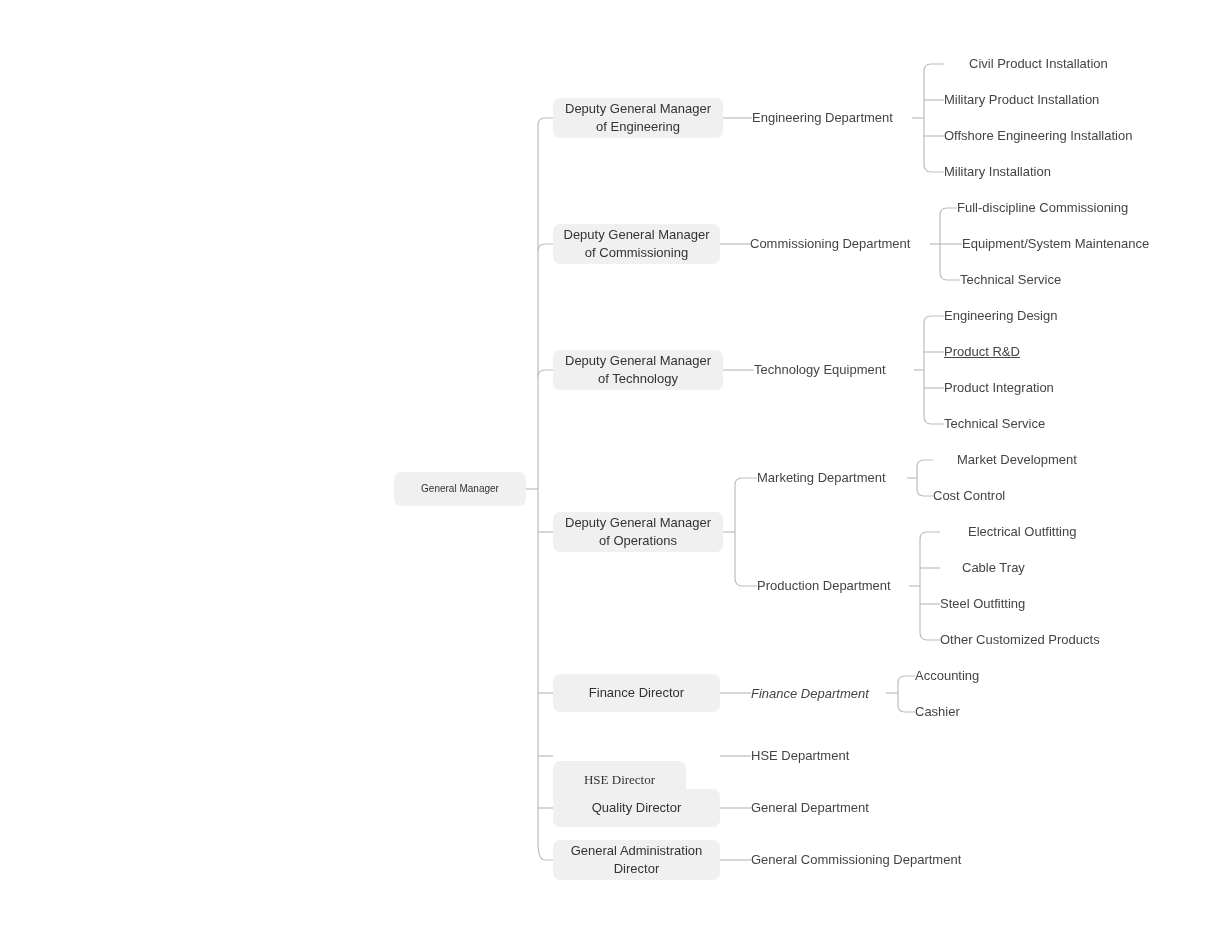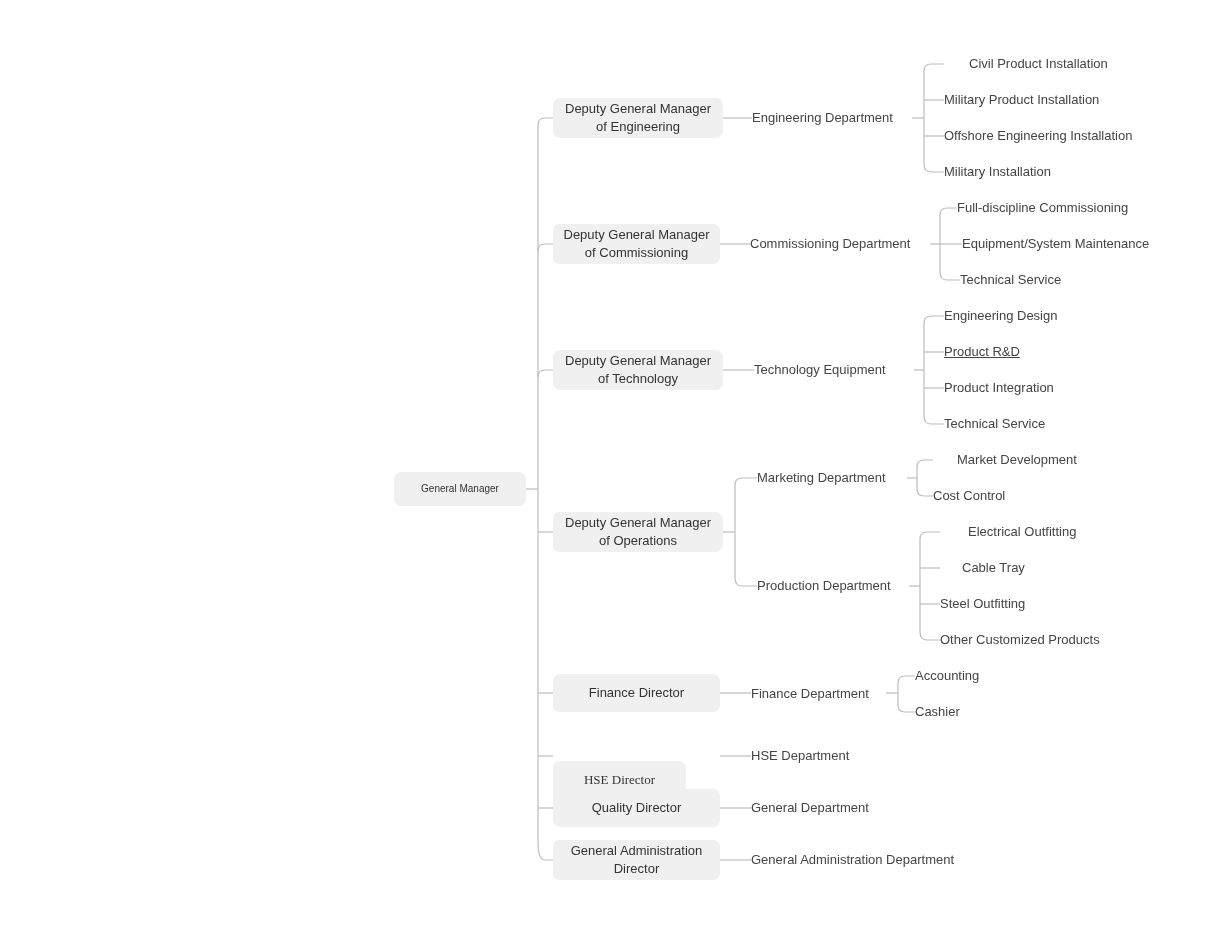--- a/index.html
+++ b/index.html
@@ -154,27 +154,27 @@
   <div class="node plain lvl2" style="left:757px;top:468px;width:155px;height:20px;">Marketing Department</div>
   <div class="node plain lvl3" style="left:933px;top:450px;width:160px;height:20px;margin-left:24px;">Market Development</div>
   <div class="node plain lvl3" style="left:933px;top:486px;width:110px;height:20px;">Cost Control</div>
   <div class="node plain lvl2" style="left:757px;top:576px;width:158px;height:20px;">Production Department</div>
   <div class="node plain lvl3" style="left:940px;top:522px;width:155px;height:20px;margin-left:28px;">Electrical Outfitting</div>
   <div class="node plain lvl3" style="left:940px;top:558px;width:100px;height:20px;margin-left:22px;">Cable Tray</div>
   <div class="node plain lvl3" style="left:940px;top:594px;width:130px;height:20px;">Steel Outfitting</div>
   <div class="node plain lvl3" style="left:940px;top:630px;width:195px;height:20px;">Other Customized Products</div>
 
   <div class="node boxed lvl1" style="left:553px;top:674px;width:167px;height:38px;">Finance Director</div>
-  <div class="node plain lvl2" style="left:751px;top:684px;width:145px;height:20px;">Finance Department</div>
+  <div class="node plain lvl2" style="left:751px;top:684px;width:145px;height:20px;font-style:italic;">Finance Department</div>
   <div class="node plain lvl3" style="left:915px;top:666px;width:110px;height:20px;">Accounting</div>
   <div class="node plain lvl3" style="left:915px;top:702px;width:90px;height:20px;">Cashier</div>
 
   <div class="node boxed lvl1" style="left:553px;top:761px;width:133px;height:38px;font-family:Liberation Serif, serif;">HSE Director</div>
   <div class="node plain lvl2" style="left:751px;top:746px;width:135px;height:20px;">HSE Department</div>
 
   <div class="node boxed lvl1" style="left:553px;top:789px;width:167px;height:38px;">Quality Director</div>
   <div class="node plain lvl2" style="left:751px;top:798px;width:145px;height:20px;">General Department</div>
 
   <div class="node boxed lvl1" style="left:553px;top:840px;width:167px;height:40px;">General Administration
 Director</div>
-  <div class="node plain lvl2" style="left:751px;top:850px;width:245px;height:20px;">General Administration Department</div>
+  <div class="node plain lvl2" style="left:751px;top:850px;width:245px;height:20px;">General Commissioning Department</div>
 
 </div>
 
 </body></html>

